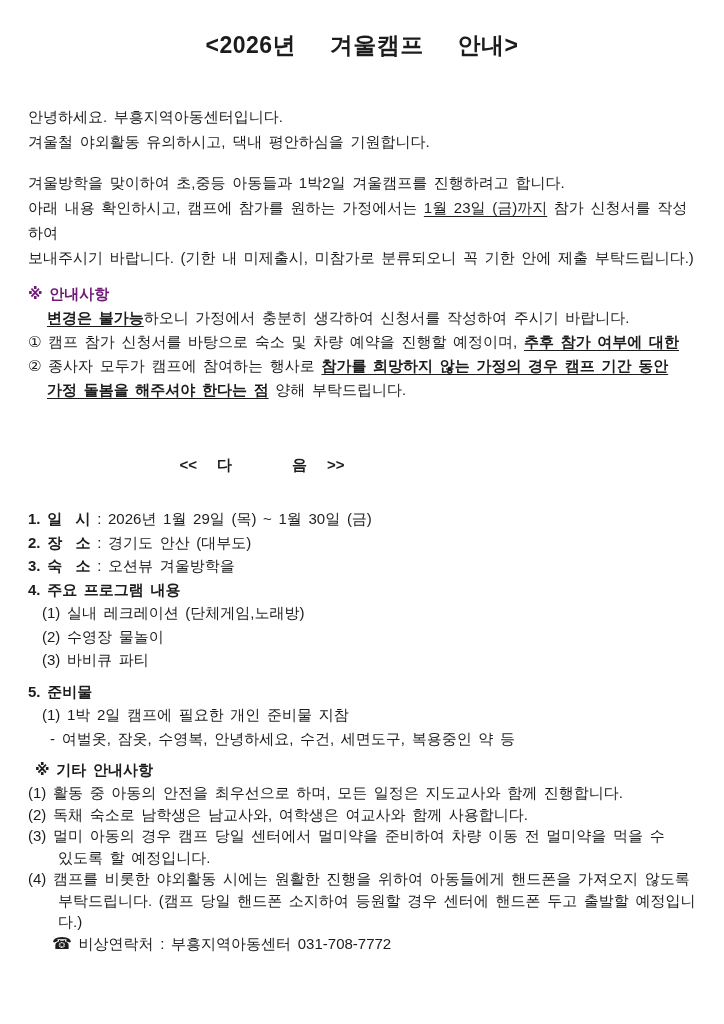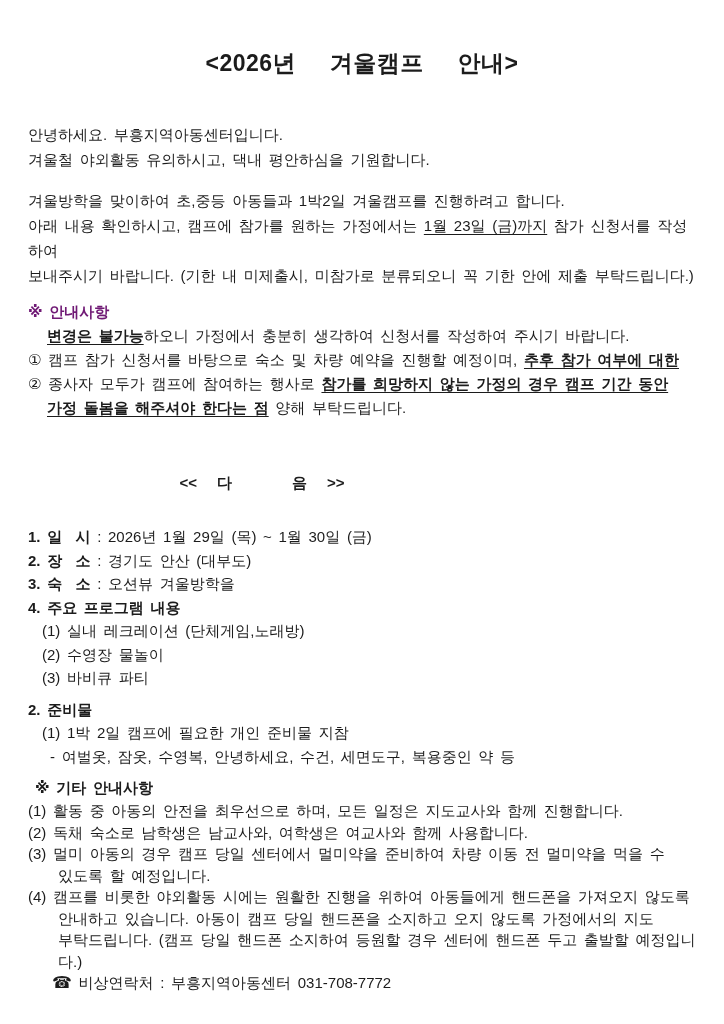--- a/index.html
+++ b/index.html
@@ -16,21 +16,21 @@
     box-sizing: border-box;
     padding: 0 28px;
     overflow: hidden;
     font-family: "Liberation Sans", "DejaVu Sans", sans-serif;
     font-size: 15px;
     line-height: 24px;
     color: #1c1c1c;
     word-spacing: 2.5px;
   }
   .doc-title {
-    margin-top: 48px;
+    margin-top: 30px;
     text-align: center;
     font-size: 23px;
     line-height: 30px;
     font-weight: bold;
     word-spacing: 10px;
     letter-spacing: 0.5px;
     white-space: pre;
   }
   .intro { margin-top: 44px; }
   .intro .line { line-height: 25px; }
@@ -108,30 +108,29 @@
   <div class="divider">&lt;&lt;   다         음   &gt;&gt;</div>
 
   <div class="schedule">
     <div class="row"><span class="lbl">1. 일  시</span><span class="sep"> : </span><span>2026년 1월 29일 (목) ~ 1월 30일 (금)</span></div>
     <div class="row"><span class="lbl">2. 장  소</span><span class="sep"> : </span><span>경기도 안산 (대부도)</span></div>
     <div class="row"><span class="lbl">3. 숙  소</span><span class="sep"> : </span><span>오션뷰 겨울방학을</span></div>
     <div class="row"><span class="lbl">4. 주요 프로그램 내용</span></div>
     <div class="sub">(1) 실내 레크레이션 (단체게임,노래방)</div>
     <div class="sub">(2) 수영장 물놀이</div>
     <div class="sub">(3) 바비큐 파티</div>
-    <div class="row block-supplies"><span class="lbl">2. 준비물</span></div>
+    <div class="row block-supplies"><span class="lbl">5. 준비물</span></div>
     <div class="sub">(1) 1박 2일 캠프에 필요한 개인 준비물 지참</div>
     <div class="sub2">- 여벌옷, 잠옷, 수영복, 안녕하세요, 수건, 세면도구, 복용중인 약 등</div>
   </div>
 
   <div class="etc">
     <div class="etc-heading">※ 기타 안내사항</div>
     <div class="line">(1) 활동 중 아동의 안전을 최우선으로 하며, 모든 일정은 지도교사와 함께 진행합니다.</div>
     <div class="line">(2) 독채 숙소로 남학생은 남교사와, 여학생은 여교사와 함께 사용합니다.</div>
     <div class="line">(3) 멀미 아동의 경우 캠프 당일 센터에서 멀미약을 준비하여 차량 이동 전 멀미약을 먹을 수</div>
     <div class="line cont">있도록 할 예정입니다.</div>
     <div class="line">(4) 캠프를 비롯한 야외활동 시에는 원활한 진행을 위하여 아동들에게 핸드폰을 가져오지 않도록</div>
-    <div class="line cont">안내하고 있습니다. 아동이 캠프 당일 핸드폰을 소지하고 오지 않도록 가정에서의 지도</div>
     <div class="line cont">부탁드립니다. (캠프 당일 핸드폰 소지하여 등원할 경우 센터에 핸드폰 두고 출발할 예정입니다.)</div>
     <div class="contact"><span class="phone-glyph">☎</span><span> 비상연락처 : 부흥지역아동센터 031-708-7772</span></div>
   </div>
 
 </div>
 
 </body></html>

